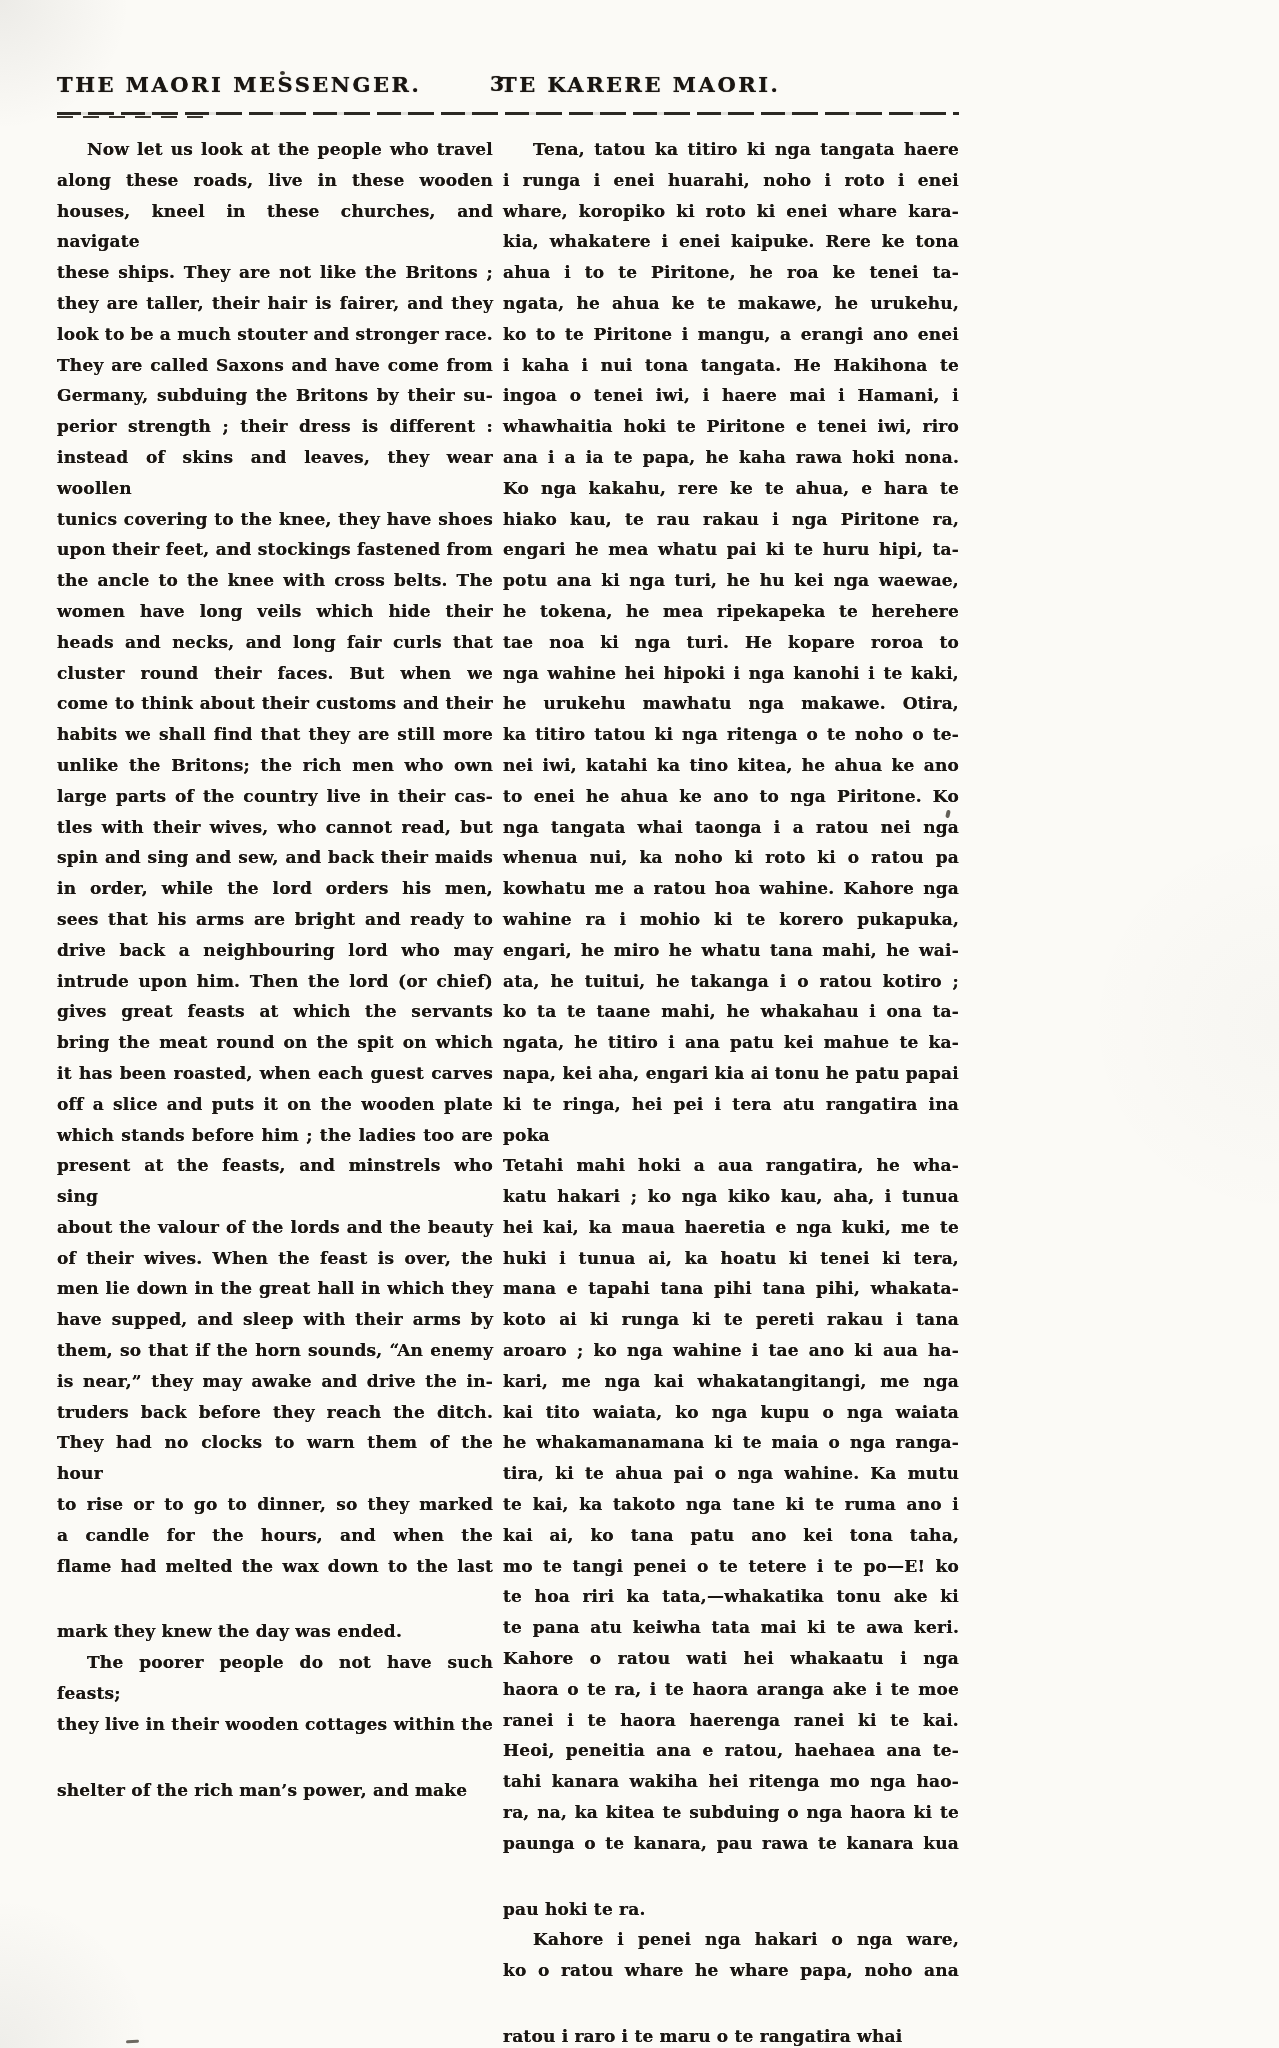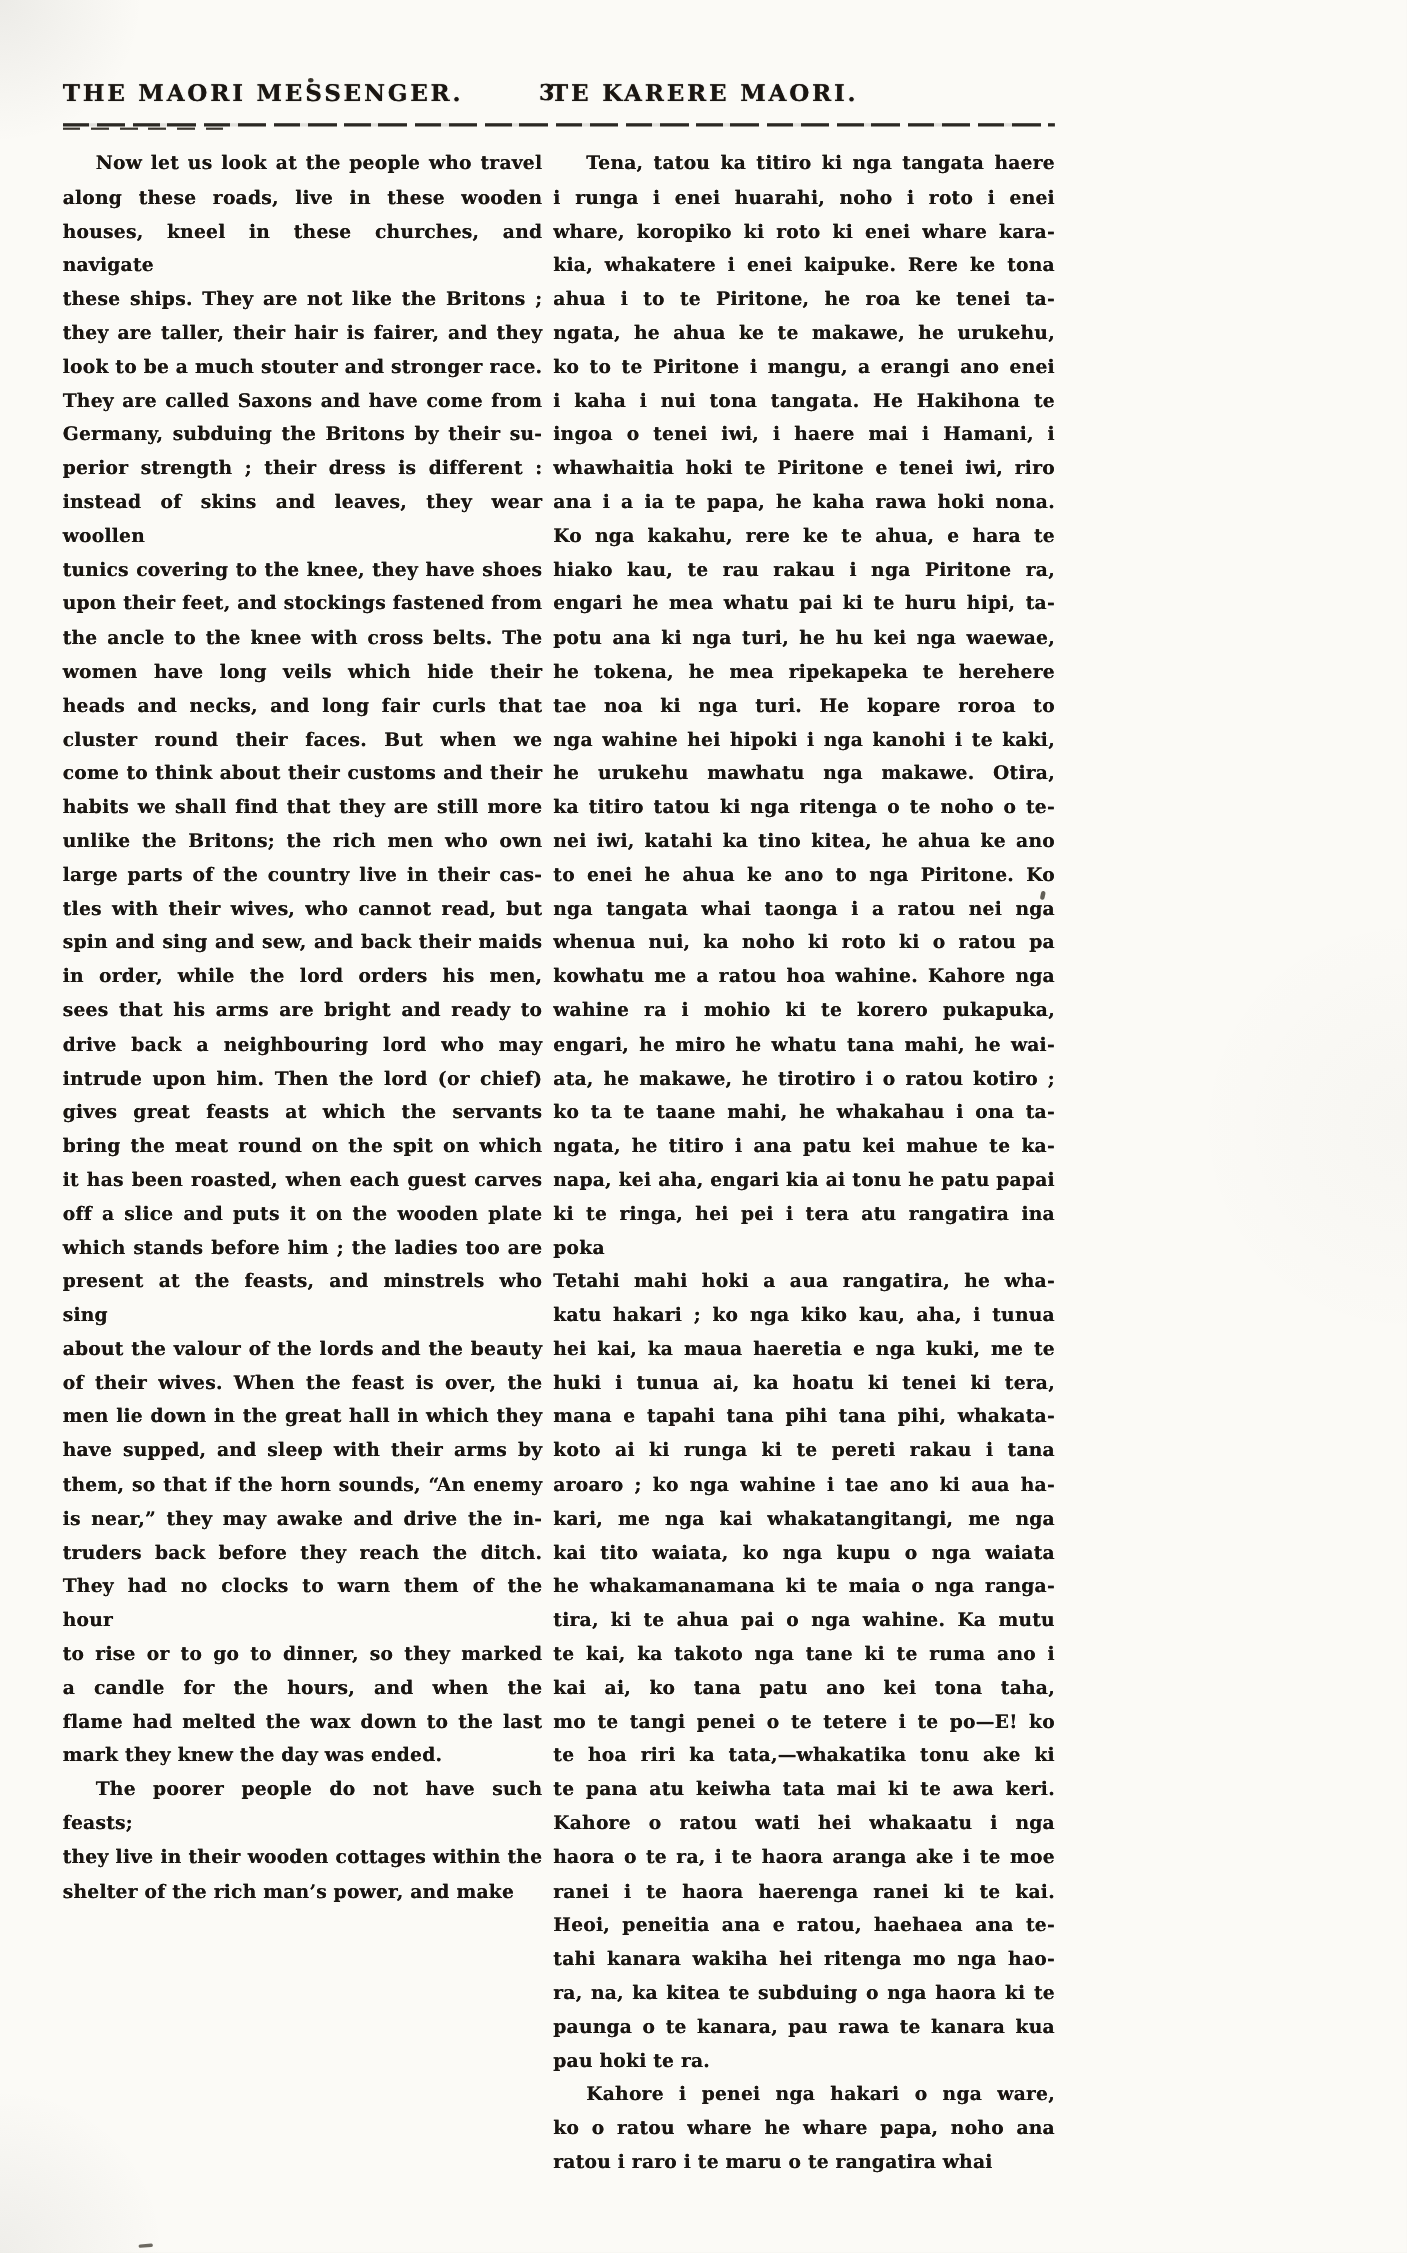--- a/index.html
+++ b/index.html
@@ -57,21 +57,21 @@
   .col-left  { width:436px; display:flex; flex-direction:column; }
   .col-gap   { width:10px; position:relative; }
   .col-gap::after {
     content:""; position:absolute; left:3px; top:0; bottom:8px;
     border-left:2px dashed rgba(50,46,40,0.75);
   }
   .col-right { width:456px; }
 
   .line { line-height:30.8px; text-align:justify; text-align-last:justify; }
   .line.first { text-indent:30px; }
-  .line.last  { text-align-last:left; }
+  .line.last  { text-align-last:left;margin-top:35px; }
 
   .para-bottom { margin-top:auto; padding-bottom:6px; }
 
   
   .artifact { position:absolute; background:#3c382f; border-radius:50%; }
   .artifact-top-dot    { left:280px; top:71px;  width:5px;  height:4px; }
   .artifact-side-speck { left:946px; top:810px; width:4px;  height:8px; border-radius:2px; transform:rotate(12deg); opacity:.8; }
   .artifact-bottom-dash{ left:126px; top:2040px; width:13px; height:3px; border-radius:2px; transform:rotate(-4deg); opacity:.75; }
 </style>
 </head>
@@ -171,21 +171,21 @@
             <div class="line">nga wahine hei hipoki i nga kanohi i te kaki,</div>
             <div class="line">he urukehu mawhatu nga makawe.  Otira,</div>
             <div class="line">ka titiro tatou ki nga ritenga o te noho o te-</div>
             <div class="line">nei iwi, katahi ka tino kitea, he ahua ke ano</div>
             <div class="line">to enei he ahua ke ano to nga Piritone.  Ko</div>
             <div class="line">nga tangata whai taonga i a ratou nei nga</div>
             <div class="line">whenua nui, ka noho ki roto ki o ratou pa</div>
             <div class="line">kowhatu me a ratou hoa wahine.  Kahore nga</div>
             <div class="line">wahine ra i mohio ki te korero pukapuka,</div>
             <div class="line">engari, he miro he whatu tana mahi, he wai-</div>
-            <div class="line">ata, he makawe, he tirotiro i o ratou kotiro ;</div>
+            <div class="line">ata, he tuitui, he takanga i o ratou kotiro ;</div>
             <div class="line">ko ta te taane mahi, he whakahau i ona ta-</div>
             <div class="line">ngata, he titiro i ana patu kei mahue te ka-</div>
             <div class="line">napa, kei aha, engari kia ai tonu he patu papai</div>
             <div class="line">ki te ringa, hei pei i tera atu rangatira ina poka</div>
             <div class="line">Tetahi mahi hoki a aua rangatira, he wha-</div>
             <div class="line">katu hakari ; ko nga kiko kau, aha, i tunua</div>
             <div class="line">hei kai, ka maua haeretia e nga kuki, me te</div>
             <div class="line">huki i tunua ai, ka hoatu ki tenei ki tera,</div>
             <div class="line">mana e tapahi tana pihi tana pihi, whakata-</div>
             <div class="line">koto ai ki runga ki te pereti rakau i tana</div>

